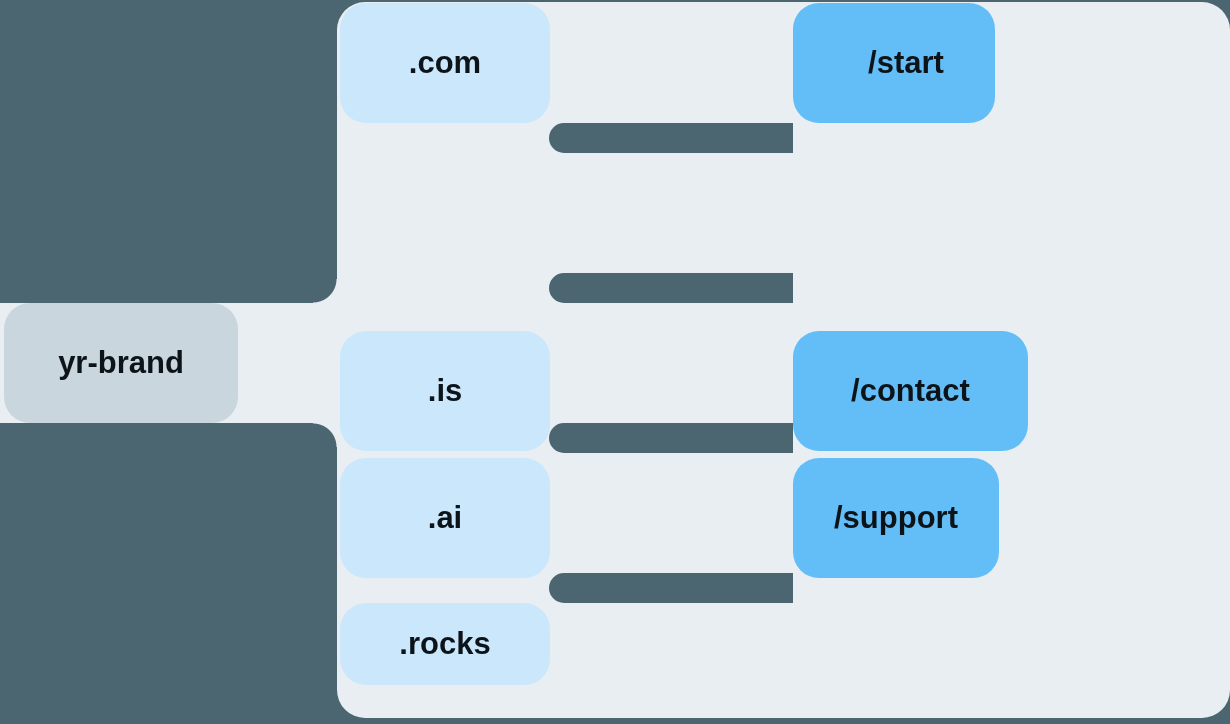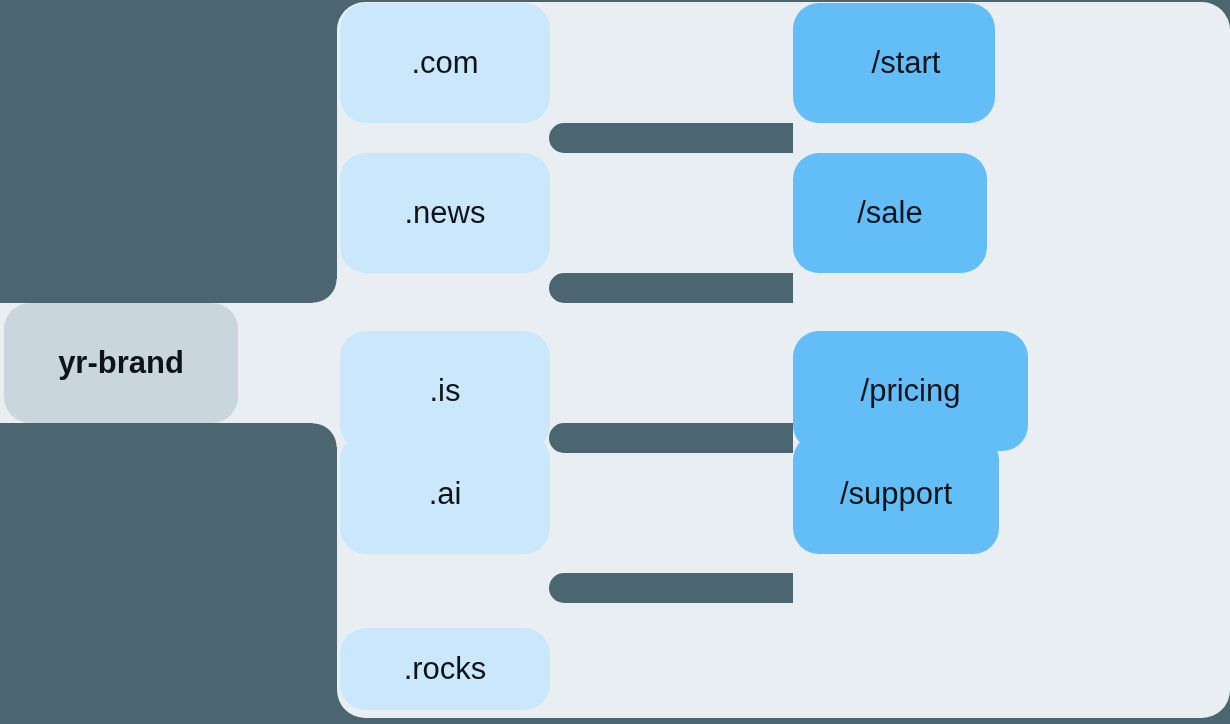--- a/index.html
+++ b/index.html
@@ -56,41 +56,42 @@
   
   .chip{
     position: absolute;
     height: 120px;
     border-radius: 26px;
     display: flex;
     align-items: center;
     justify-content: center;
     font-size: 31px;
     color: var(--c-text);
+    font-weight: bold;
   }
   .chip.brand{
     left: 4px; top: 303px;
     width: 234px;
     background: var(--c-brand);
     font-weight: 700;
   }
   .chip.tld{
     left: 340px;
     width: 210px;
     background: var(--c-tld);
   }
   .chip.path{
     left: 793px;
     background: var(--c-path);
   }
   .row0{top:3px;}
   .row1{top:153px;}
   .row2{top:303px;margin-top:28px;}
-  .row3{top:434px;}
-  .row4{top:628px;height:82px;}
+  .row3{top:458px;}
+  .row4{top:603px;height:82px;}
   .w-start{width:202px;padding-left:24px;}
   .w-sale{width:194px;}
   .w-pricing{width:235px;}
   .w-support{width:206px;}
   .w-contact{width:250px;}
   
   .bar{
     position: absolute;
     left: 549px;
     width: 244px; height: 30px;
@@ -112,44 +113,38 @@
   <div class="fillet fillet-top"></div>
   <div class="fillet fillet-bottom"></div>
 
   <div class="chip brand">
     <span>yr-brand</span>
   </div>
 
   <div class="chip tld row0">
     <span>.com</span>
   </div>
-  <div class="chip tld row1">
-    <span>.news</span>
-  </div>
   <div class="chip tld row2">
     <span>.is</span>
   </div>
   <div class="chip tld row3">
     <span>.ai</span>
   </div>
   <div class="chip tld row4">
     <span>.rocks</span>
   </div>
 
   <div class="bar bar0"></div>
   <div class="bar bar1"></div>
   <div class="bar bar2"></div>
   <div class="bar bar3"></div>
 
   <div class="chip path row0 w-start">
     <span>/start</span>
   </div>
-  <div class="chip path row1 w-sale">
-    <span>/sale</span>
-  </div>
   <div class="chip path row2 w-pricing">
-    <span>/pricing</span>
+    <span>/contact</span>
   </div>
   <div class="chip path row3 w-support">
     <span>/support</span>
   </div>
 
 </div>
 
 </body></html>

